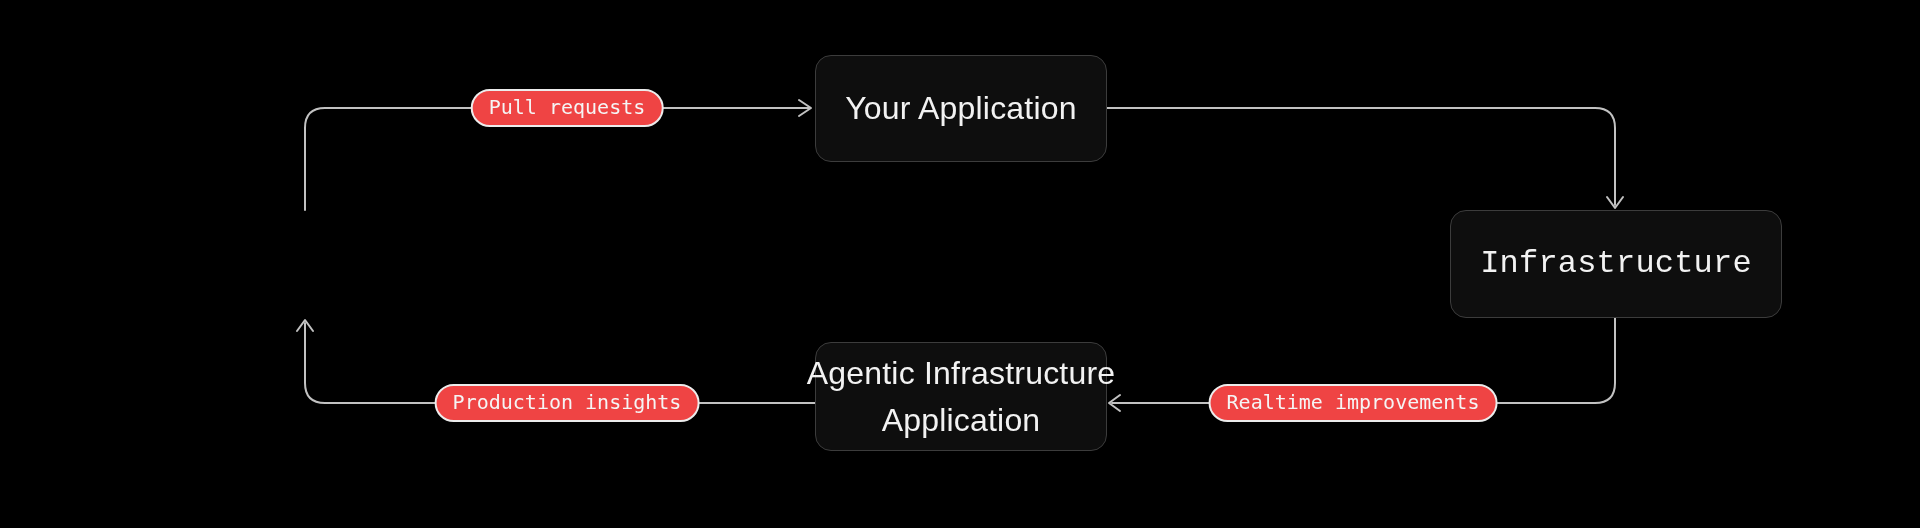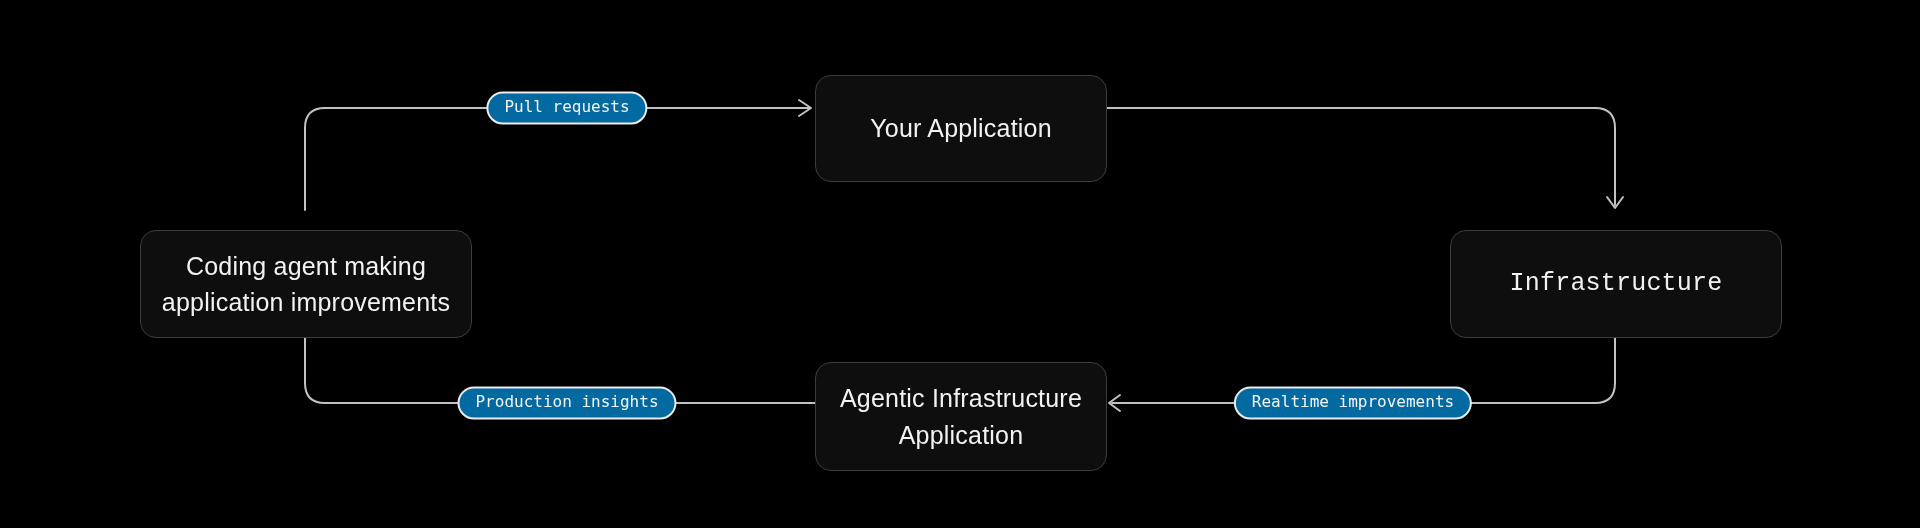--- a/index.html
+++ b/index.html
@@ -24,37 +24,36 @@
   .node {
     position: absolute;
     background: #0e0e0e;
     border: 1.5px solid #3c3c3c;
     border-radius: 16px;
     display: flex;
     flex-direction: column;
     align-items: center;
     justify-content: center;
     color: #f2f2f2;
-    font-size: 25px;
+    font-size: 32px;
     line-height: 1.45;
     text-align: center;
     letter-spacing: 0.2px;
-    margin-top: 20px;
   }
   .node span { display: block; white-space: nowrap; }
   .pill {
     position: absolute;
     transform: translate(-50%, -50%);
-    background: #0369a1;
+    background: #ef4444;
     border: 2px solid #ececec;
     border-radius: 999px;
     padding: 3px 16px 5px 16px;
     color: #f5f5f5;
     font-family: "DejaVu Sans Mono", monospace;
-    font-size: 16px;
+    font-size: 20px;
     line-height: 1.3;
     white-space: nowrap;
   }
   .diagram-title {
     position: absolute;
     left: 960px;
     top: 264px;
     transform: translate(-50%, -50%);
     color: #ffffff;
     font-size: 29px;
@@ -91,24 +90,20 @@
 
   <div class="node" style="left:1450px; top:210px; width:330px; height:106px;font-family:Liberation Mono, monospace;">
     <span>Infrastructure</span>
   </div>
 
   <div class="node" style="left:815px; top:342px; width:290px; height:107px;align-items:center;">
     <span>Agentic Infrastructure</span>
     <span>Application</span>
   </div>
 
-  <div class="node" style="left:140px; top:210px; width:330px; height:106px;">
-    <span>Coding agent making</span>
-    <span>application improvements</span>
-  </div>
 
   <div class="pill" style="left:567px; top:108px;">Pull requests</div>
 
 
   <div class="pill" style="left:1353px; top:403px;">Realtime improvements</div>
 
   <div class="pill" style="left:567px; top:403px;">Production insights</div>
 
 
 </div>

